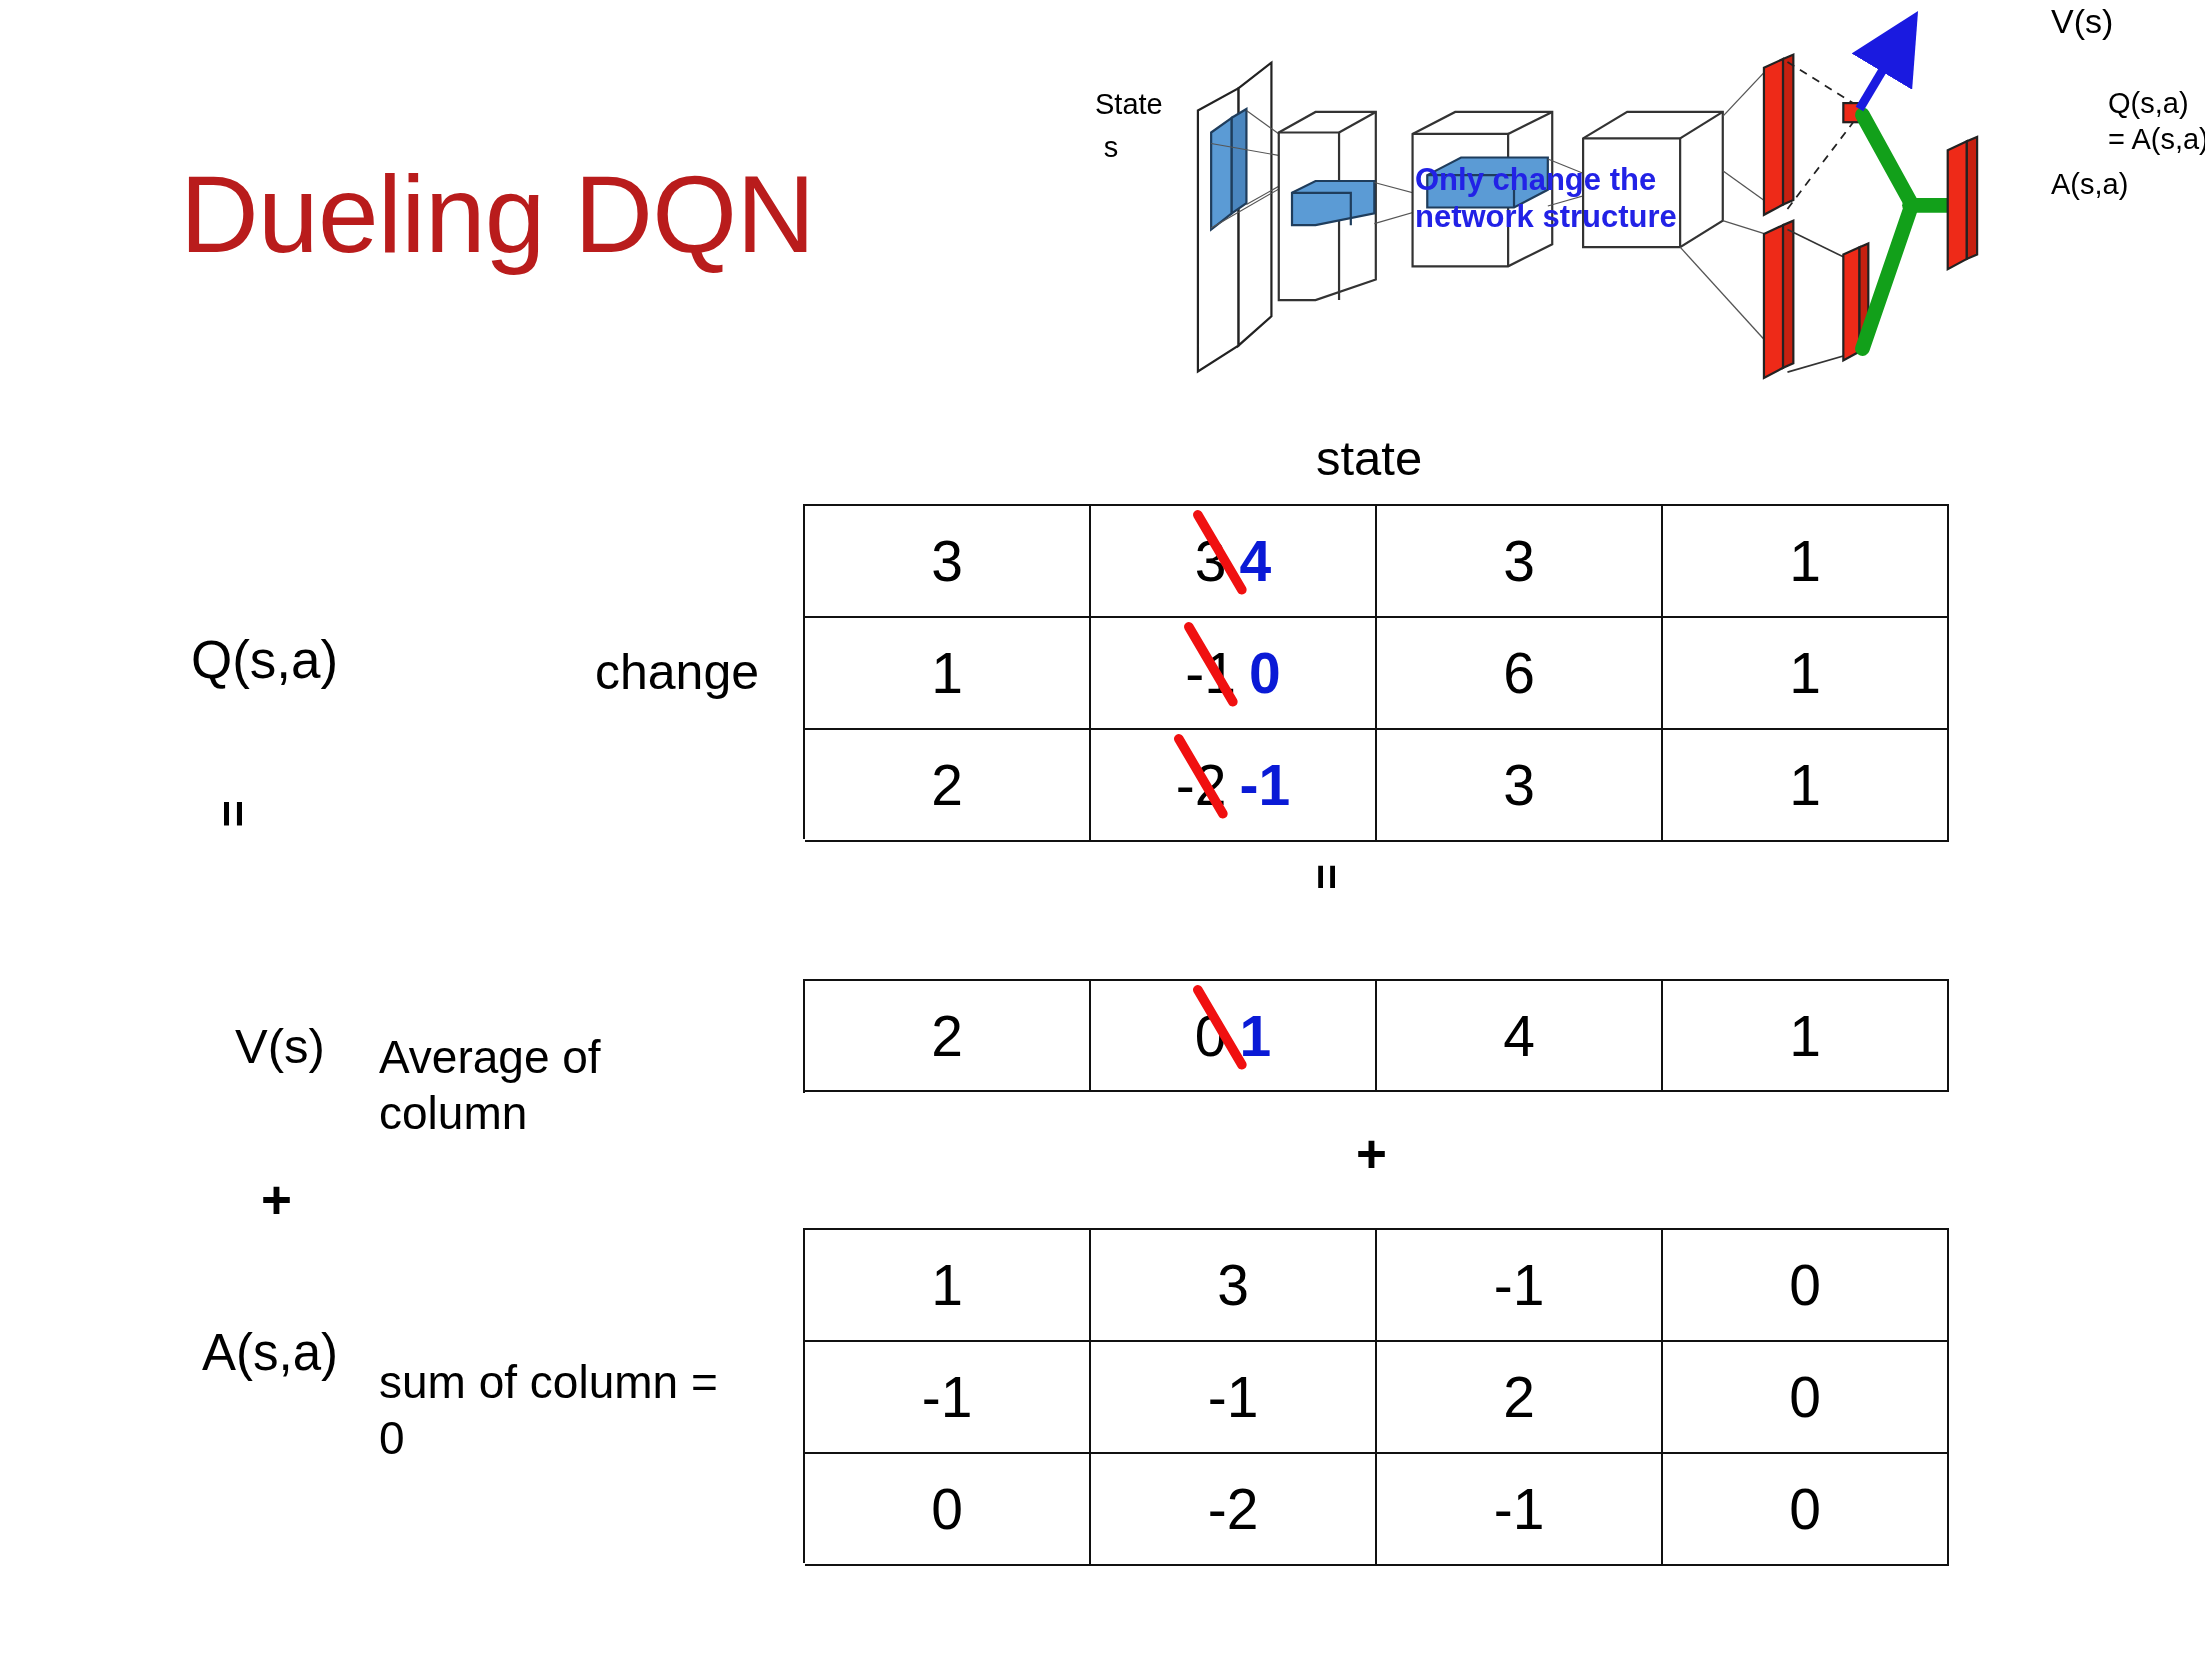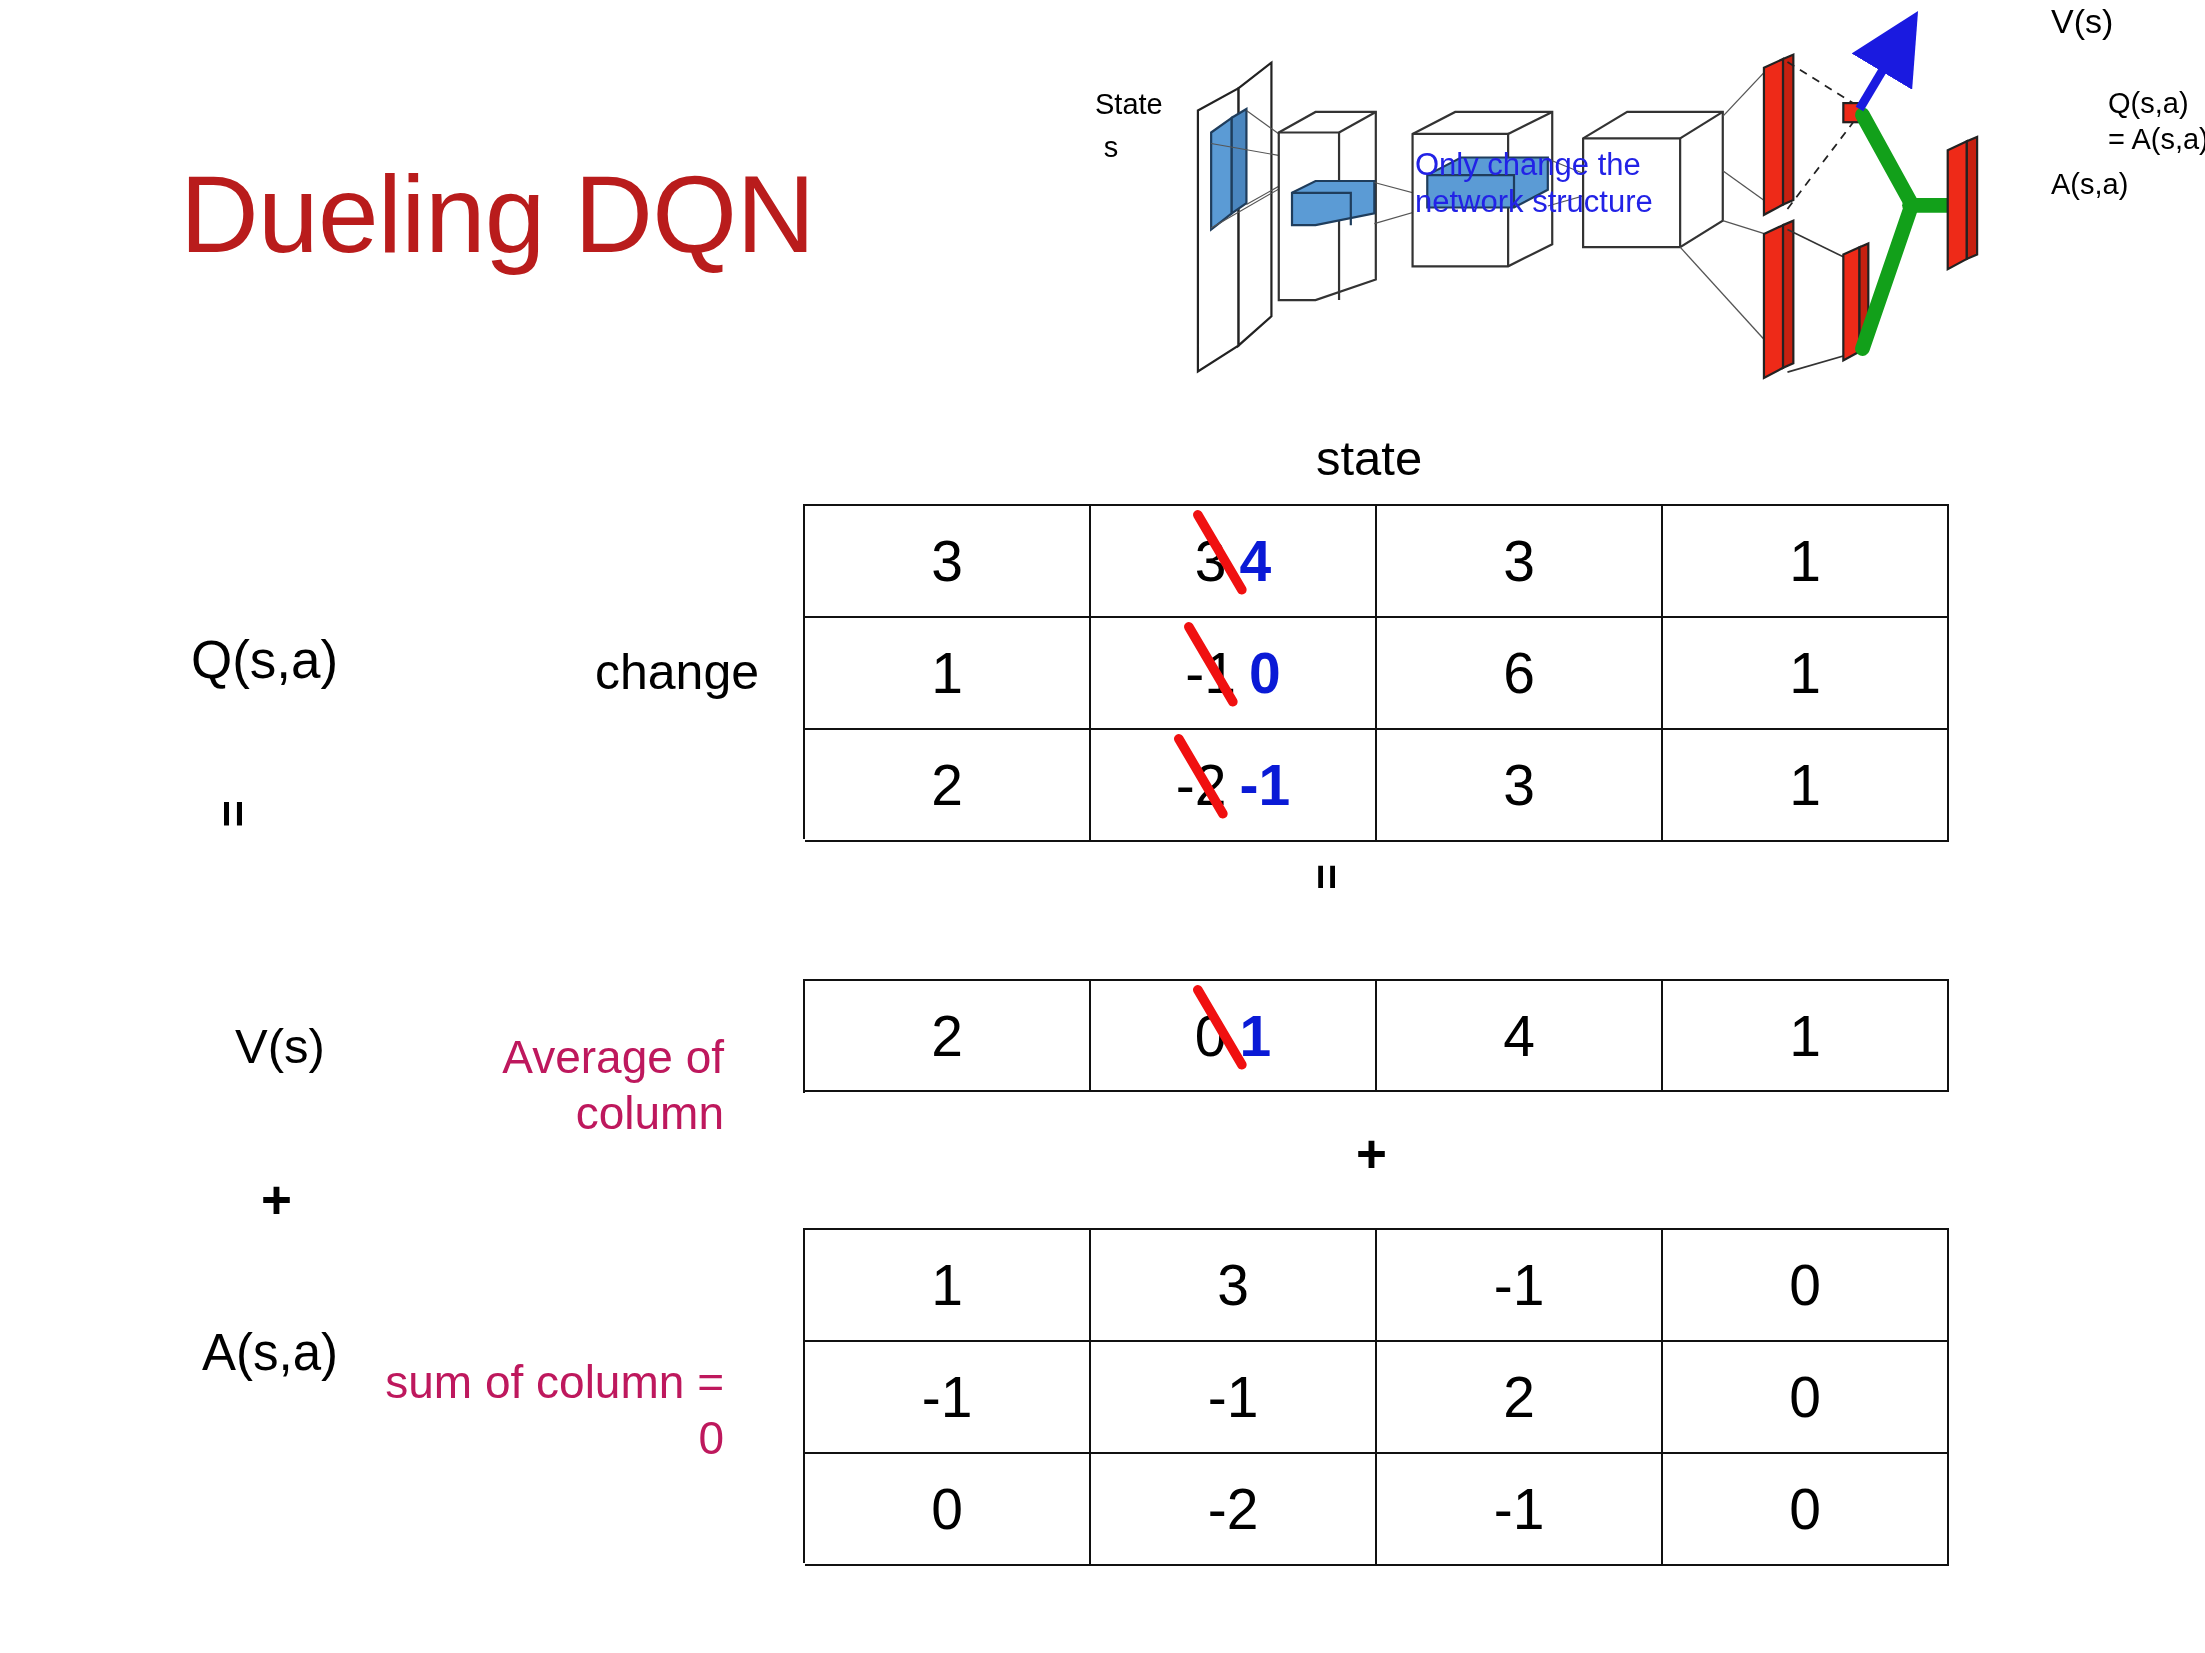--- a/index.html
+++ b/index.html
@@ -45,49 +45,48 @@
     color: #000000;
     white-space: nowrap;
   }
   #lbl-state      { left: 0px;    top: 88px; font-size: 29px; }
   #lbl-state-s    { left: 8.8px;   top: 131px; font-size: 29px; }
   #lbl-vs         { left: 956px; top: 1.5px;   font-size: 34px; }
   #lbl-qsa1       { left: 1013px; top: 87px; font-size: 29px; }
   #lbl-qsa2       { left: 1013px; top: 123px; font-size: 29px; }
   #lbl-asa        { left: 956px; top: 168px; font-size: 29px; }
   #lbl-onlychange {
-    left: 320px; top: 147px;
+    left: 320px; top: 162px;
     font-size: 31px; line-height: 1.18;
-    color: #2222e6; font-weight: 400;
+    color: #2222e6; font-weight: 700;
     white-space: normal; width: 294px;
   }
 
   
   .sidelabel {
     position: absolute;
     font-family: "Liberation Sans", sans-serif;
     color: #000000;
     white-space: nowrap;
   }
   #lbl-q         { left: 191px;  top: 629px;  font-size: 53px; }
   #lbl-action    { left: 595px;  top: 643px;  font-size: 50px; }
   #lbl-eq1       { left: 261px;  top: 800px; font-size: 47px; font-weight: 700;
                    transform: rotate(90deg); transform-origin: left top; letter-spacing: 2.2px; }
   #lbl-v         { left: 235px;  top: 1018px; font-size: 49px; }
   #lbl-plus-left { left: 261px;  top: 1169px; font-size: 53px; font-weight: 700; }
   #lbl-a         { left: 202px;  top: 1323px; font-size: 51px; }
 
   .bluenote {
     position: absolute;
-    color: #be185d;
+    color: #000000;
     font-family: "Liberation Sans", sans-serif;
     font-size: 46px;
     line-height: 1.22;
     white-space: normal;
-    text-align: right;
   }
   #note-avg { left: 379px; top: 1029px; width: 345px; }
   #note-sum { left: 379px; top: 1354px; width: 345px; }
 
   
   .op {
     position: absolute;
     font-family: "Liberation Sans", sans-serif;
     color: #000000;
     font-weight: 700;

